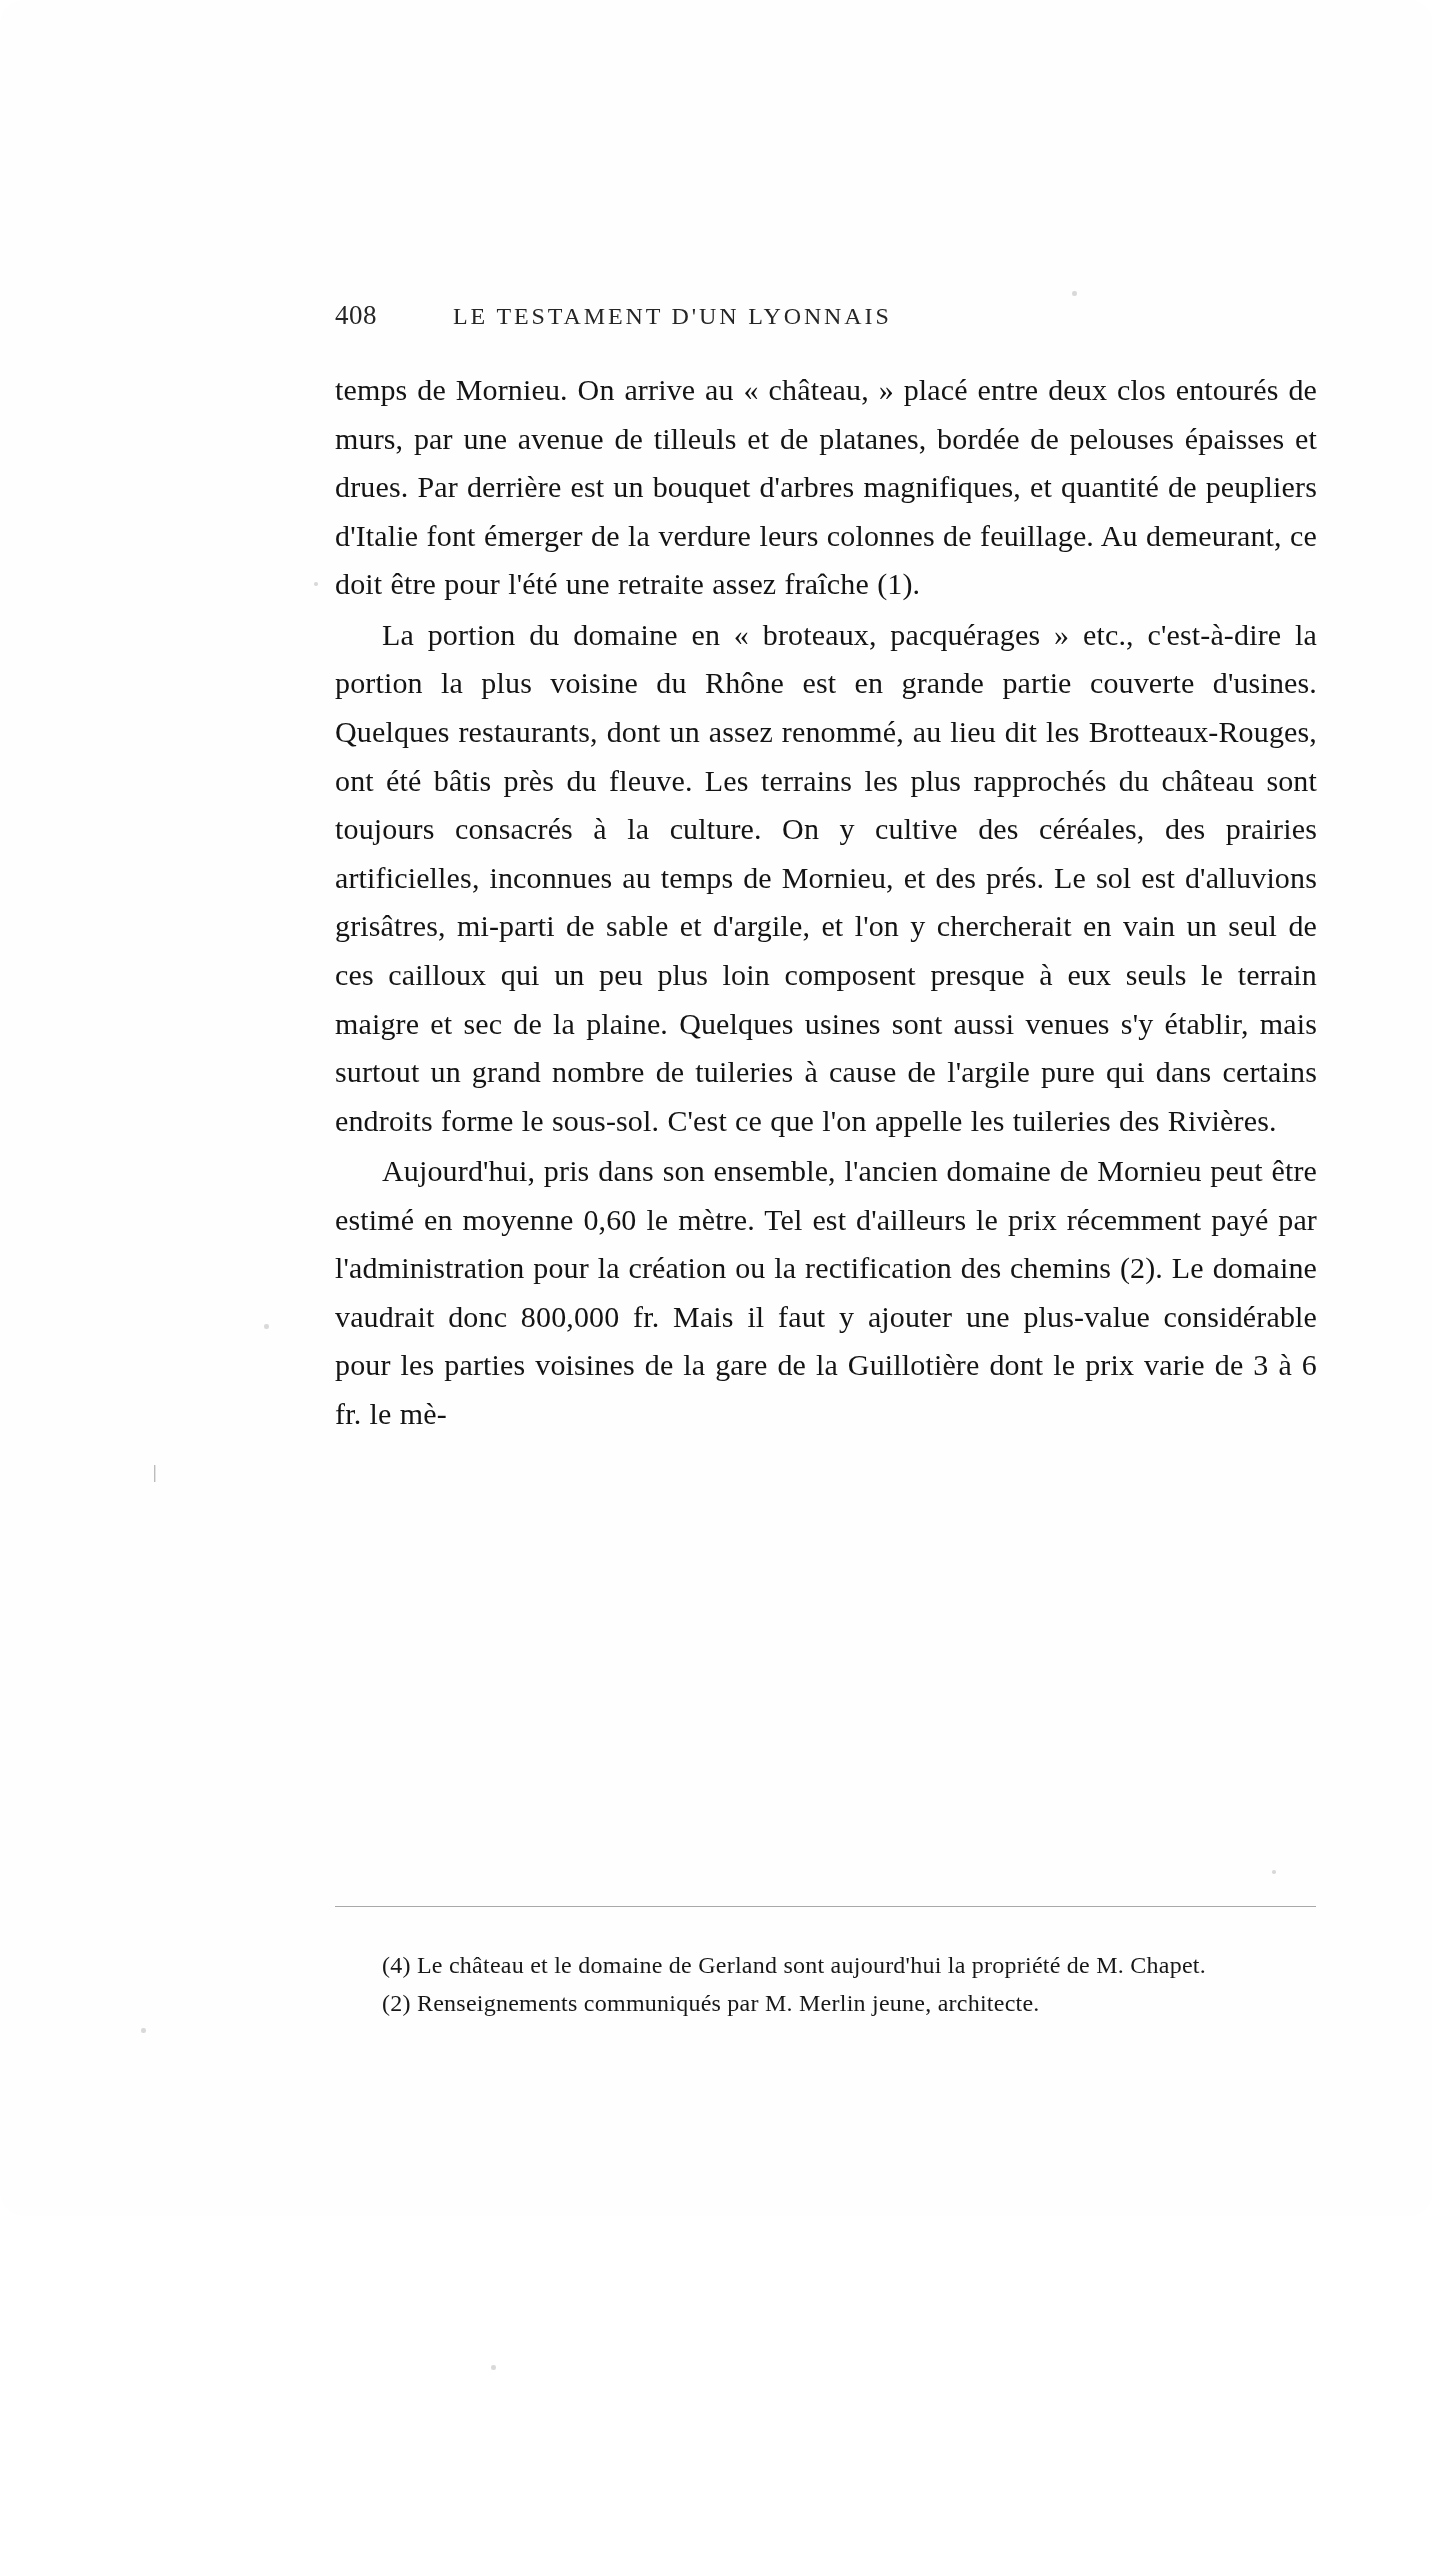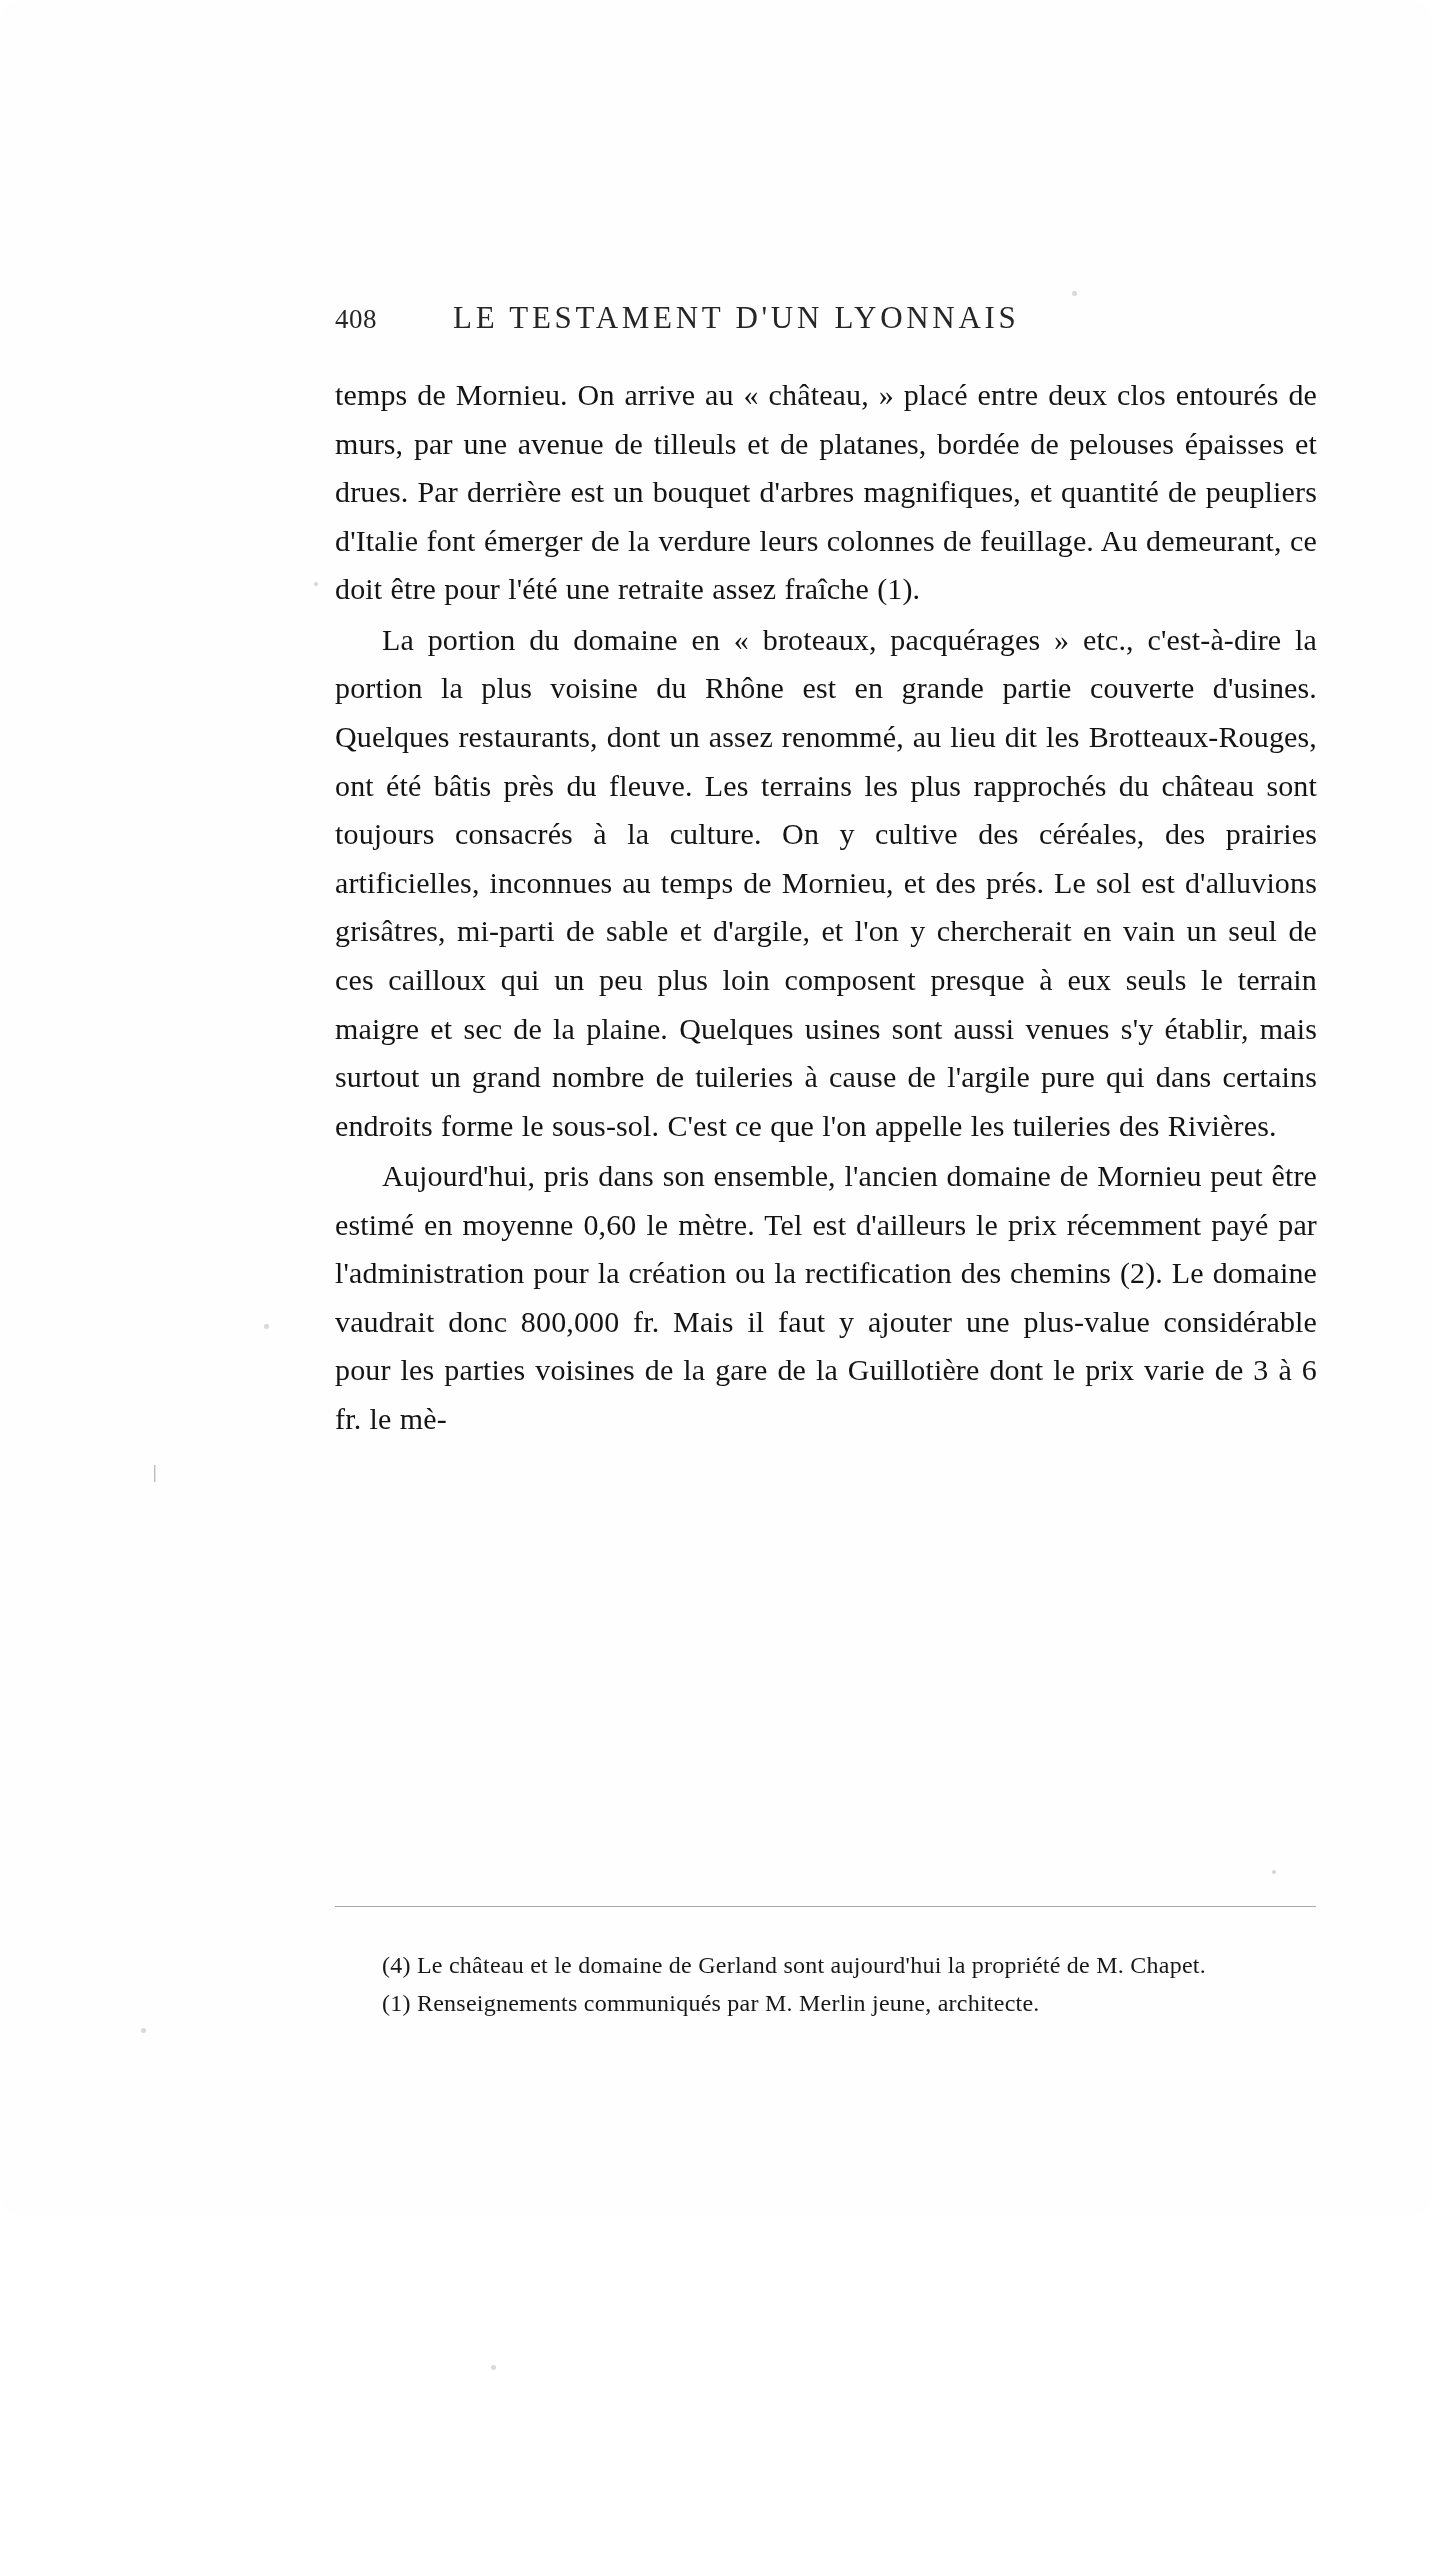--- a/index.html
+++ b/index.html
@@ -38,21 +38,21 @@
     color: #262626;
   }
   .folio {
     font-family: "Liberation Serif", serif;
     font-size: 27px;
     letter-spacing: 0.02em;
     width: 118px;
     display: inline-block;
   }
   .head-title {
-    font-size: 31px;
+    font-size: 24px;
     letter-spacing: 0.12em;
   }
   p.body-par {
     font-size: 30px;
     line-height: 1.62;
     text-align: justify;
     text-indent: 47px;
     margin: 0 0 1.8px 0;
     letter-spacing: 0.005em;
     word-spacing: 0.02em;
@@ -114,21 +114,21 @@
     <p class="body-par first">temps de Mornieu. On arrive au « château, » placé entre deux clos entourés de murs, par une avenue de tilleuls et de platanes, bordée de pelouses épaisses et drues. Par derrière est un bouquet d'arbres magnifiques, et quantité de peupliers d'Italie font émerger de la verdure leurs colonnes de feuillage. Au demeurant, ce doit être pour l'été une retraite assez fraîche (1).</p>
     <p class="body-par">La portion du domaine en « broteaux, pacquérages » etc., c'est-à-dire la portion la plus voisine du Rhône est en grande partie couverte d'usines. Quelques restaurants, dont un assez renommé, au lieu dit les Brotteaux-Rouges, ont été bâtis près du fleuve. Les terrains les plus rapprochés du château sont toujours consacrés à la culture. On y cultive des céréales, des prairies artificielles, inconnues au temps de Mornieu, et des prés. Le sol est d'alluvions grisâtres, mi-parti de sable et d'argile, et l'on y chercherait en vain un seul de ces cailloux qui un peu plus loin composent presque à eux seuls le terrain maigre et sec de la plaine. Quelques usines sont aussi venues s'y établir, mais surtout un grand nombre de tuileries à cause de l'argile pure qui dans certains endroits forme le sous-sol. C'est ce que l'on appelle les tuileries des Rivières.</p>
     <p class="body-par">Aujourd'hui, pris dans son ensemble, l'ancien domaine de Mornieu peut être estimé en moyenne 0,60 le mètre. Tel est d'ailleurs le prix récemment payé par l'administration pour la création ou la rectification des chemins (2). Le domaine vaudrait donc 800,000 fr. Mais il faut y ajouter une plus-value considérable pour les parties voisines de la gare de la Guillotière dont le prix varie de 3 à 6 fr. le mè-</p>
 
   </div>
 
   <div class="rule"></div>
 
   <div class="notes">
     <p class="note">(4) Le château et le domaine de Gerland sont aujourd'hui la propriété de M. Chapet.</p>
-    <p class="note">(1) Renseignements communiqués par M. Merlin jeune, architecte.</p>
+    <p class="note">(2) Renseignements communiqués par M. Merlin jeune, architecte.</p>
   </div>
 
   <div class="mark-left">|</div>
 
   <span class="speck" style="left:1072px; top:291px; width:4.5px; height:4.5px;"></span>
   <span class="speck" style="left:314px; top:582px; width:3.6px; height:3.6px;"></span>
   <span class="speck" style="left:264px; top:1324px; width:4.5px; height:4.5px;"></span>
   <span class="speck" style="left:141px; top:2028px; width:4.5px; height:4.5px;"></span>
   <span class="speck" style="left:491px; top:2365px; width:4.5px; height:4.5px;"></span>
   <span class="speck" style="left:1272px; top:1870px; width:3.6px; height:3.6px;"></span>

